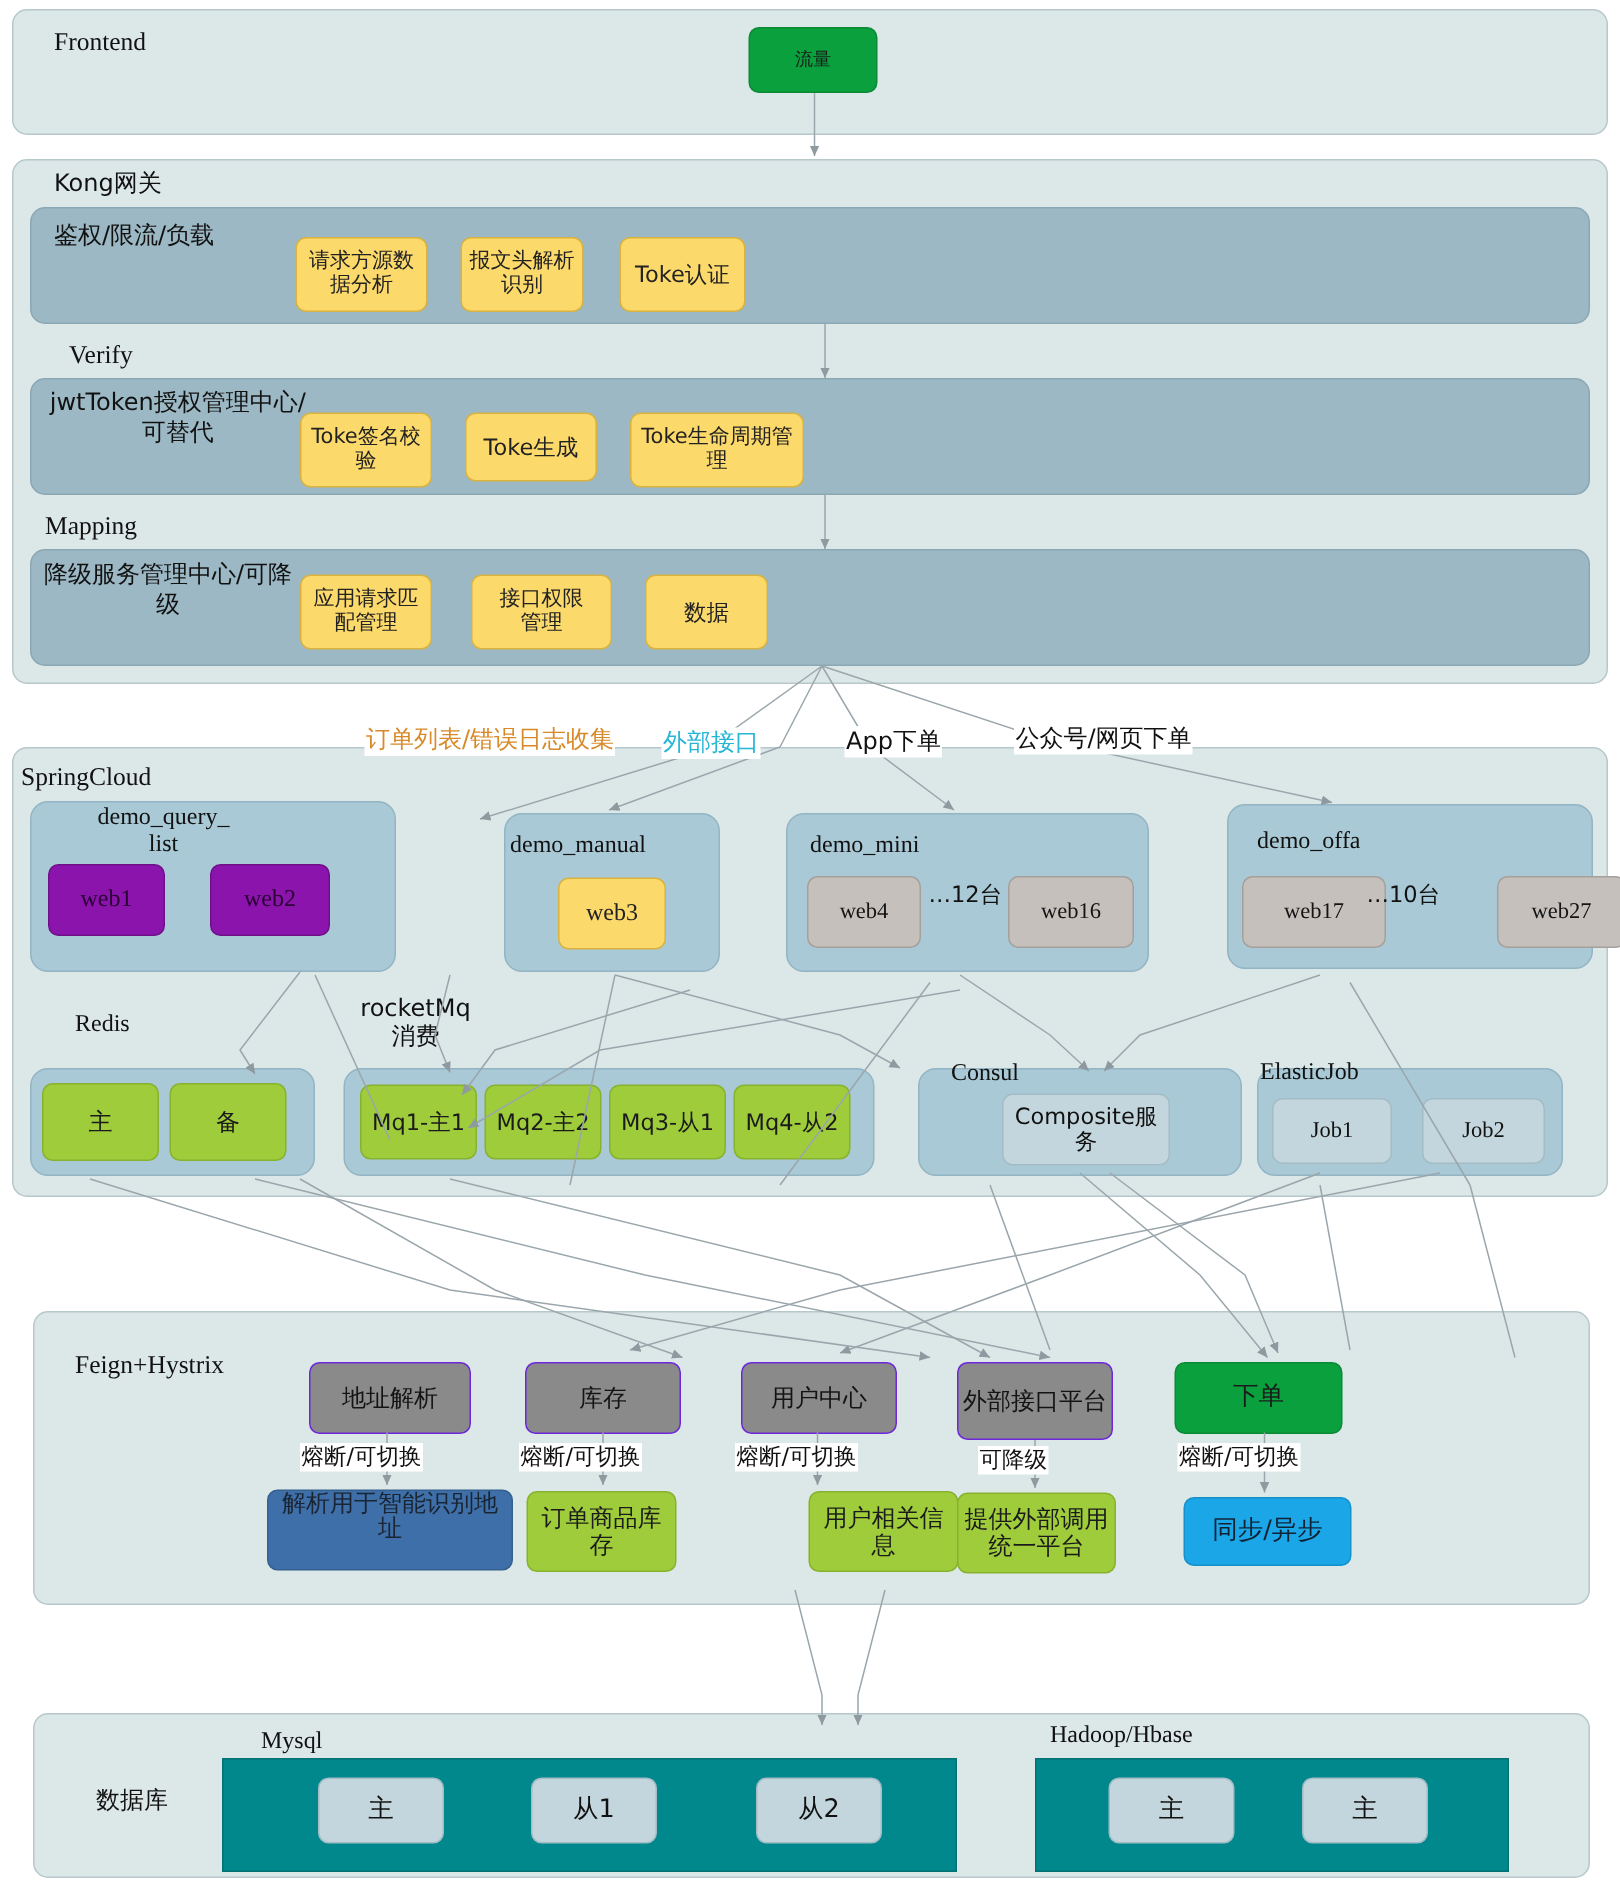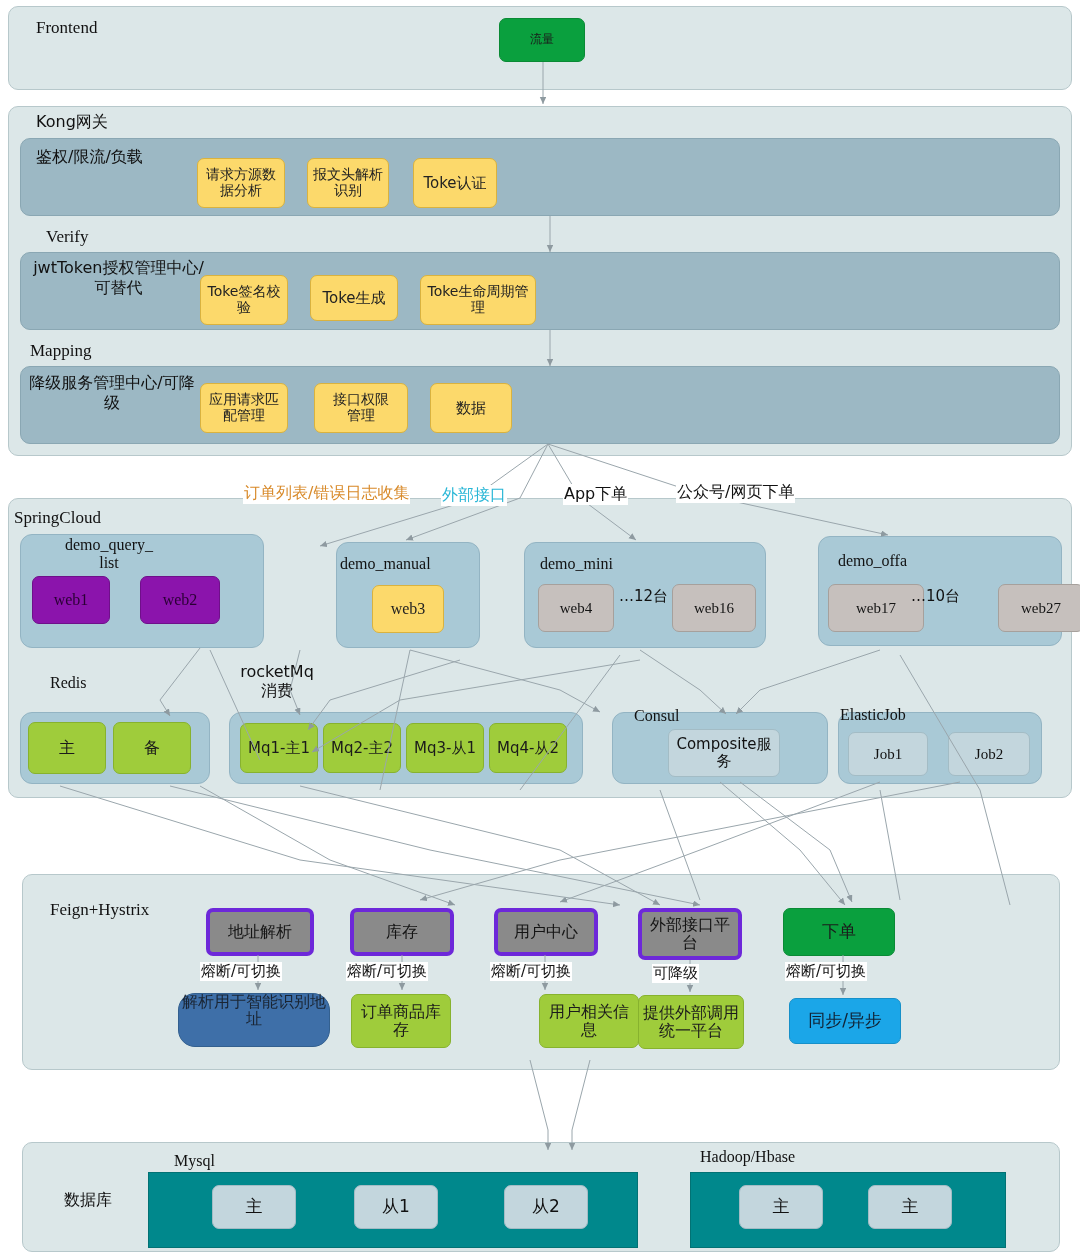--- a/index.html
+++ b/index.html
@@ -44,21 +44,21 @@
     text-align:center;
     line-height:1.12;
     z-index:3;
     overflow:visible;
     white-space:normal;
   }
   .n-yellow{background:#fcd96b;border:1px solid #d9b23f;color:#222;}
   .n-green {background:#0aa03e;border:1px solid #0a8a35;color:#1b1b1b;}
   .n-lgreen{background:#9fcc3b;border:1px solid #87b22e;color:#1b1b1b;}
   .n-purple{background:#8b14ac;border:1px solid #6f0f8a;color:#2a0034;}
-  .n-gray  {background:#8a8a8a;border:4px solid #6d28d9;color:#141414;}
+  .n-gray  {background:#8a8a8a;border:1px solid #6d28d9;color:#141414;}
   .n-gray2 {background:#c6c0bd;border:1px solid #a6a09c;color:#141414;}
   .n-blue  {background:#3e6fa8;border:1px solid #33608f;color:#1a2533;}
   .n-cyan  {background:#1ba6e8;border:1px solid #1690c9;color:#123;}
   .n-pale  {background:#c3d6dd;border:1px solid #a3bcc5;color:#111;}
   .n-teal  {background:#00888c;border:1px solid #027274;color:#0c2c2d;}
 
   
   .lbl{
     position:absolute;
     z-index:4;
@@ -216,21 +216,21 @@
   <div class="group" style="left:838px;top:712px;width:204px;height:72px;"></div>
   <div class="lbl mono" style="left:840px;top:706px;font-size:16px;">ElasticJob</div>
   <div class="node n-pale mono" style="left:848px;top:732px;width:80px;height:44px;font-size:15px;">Job1</div>
   <div class="node n-pale mono" style="left:948px;top:732px;width:82px;height:44px;font-size:15px;">Job2</div>
 
   <div class="band" style="left:22px;top:874px;width:1038px;height:196px;"></div>
   <div class="lbl ttl mono" style="left:50px;top:900px;">Feign+Hystrix</div>
 
   <div class="node n-gray cn" style="left:206px;top:908px;width:108px;height:48px;font-size:16px;">地址解析</div>
   <div class="lbl-box cn" style="left:200px;top:962px;font-size:15px;">熔断/可切换</div>
-  <div class="node n-blue cn" style="left:178px;top:993px;width:152px;height:54px;font-size:16px;padding:0 3px;align-items:flex-start;line-height:1.05;border-radius:17px;">解析用于智能识别地址</div>
+  <div class="node n-blue cn" style="left:178px;top:993px;width:164px;height:54px;font-size:16px;padding:0 3px;align-items:flex-start;line-height:1.05;">解析用于智能识别地址</div>
 
   <div class="node n-gray cn" style="left:350px;top:908px;width:104px;height:48px;font-size:16px;">库存</div>
   <div class="lbl-box cn" style="left:346px;top:962px;font-size:15px;">熔断/可切换</div>
   <div class="node n-lgreen cn" style="left:351px;top:994px;width:100px;height:54px;font-size:16px;padding:0 3px;">订单商品库存</div>
 
   <div class="node n-gray cn" style="left:494px;top:908px;width:104px;height:48px;font-size:16px;">用户中心</div>
   <div class="lbl-box cn" style="left:490px;top:962px;font-size:15px;">熔断/可切换</div>
   <div class="node n-lgreen cn" style="left:495px;top:994px;width:100px;height:54px;font-size:16px;padding:0 3px;margin-left:44px;">用户相关信息</div>
 
   <div class="node n-gray cn" style="left:638px;top:908px;width:104px;height:52px;font-size:16px;padding:0 3px;">外部接口平台</div>

